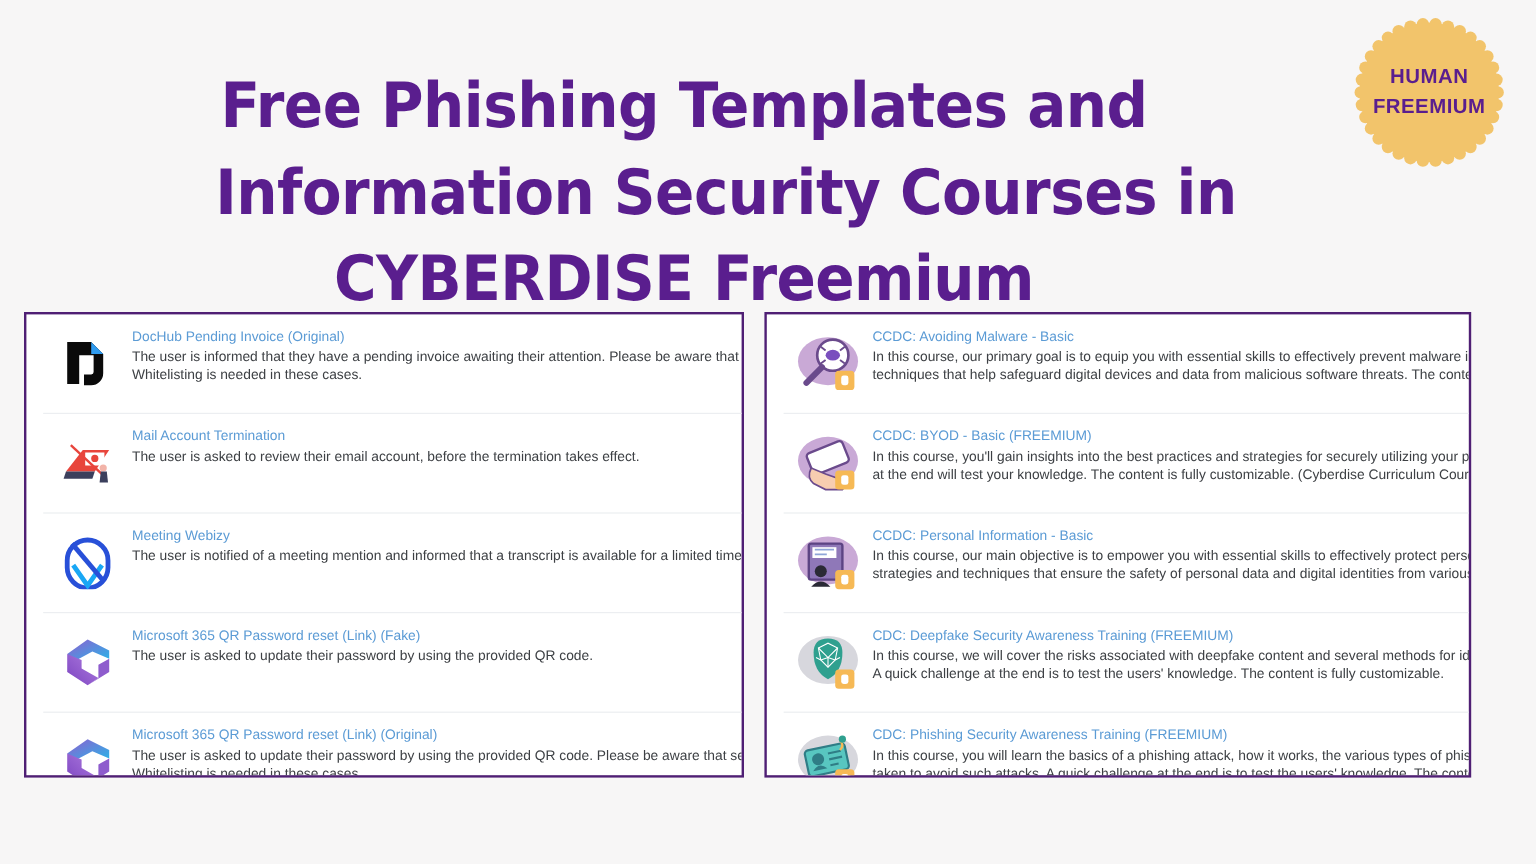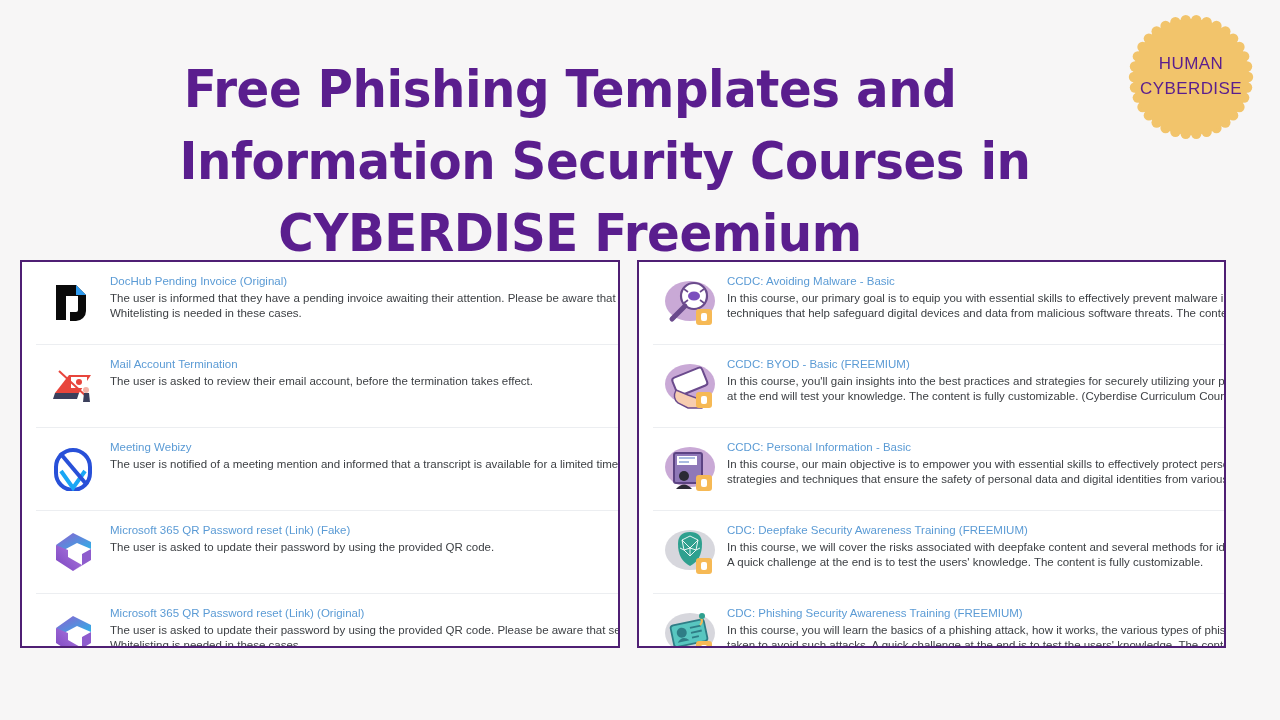--- a/index.html
+++ b/index.html
@@ -52,21 +52,21 @@
     height: 128px;
   }
   .badge-text {
     position: absolute;
     left: 0;
     top: 38px;
     width: 128px;
     text-align: center;
     color: #5a1e8e;
     font-family: "Liberation Sans", sans-serif;
-    font-weight: normal;
+    font-weight: bold;
     font-size: 17px;
     line-height: 25px;
     letter-spacing: 0.4px;
   }
 
   
   .panel {
     position: absolute;
     top: 260px;
     height: 388px;
@@ -176,21 +176,21 @@
         <circle cx="98.35" cy="18.51" r="5.2" fill="#f2c46b"></circle>
         <circle cx="106.12" cy="25.60" r="5.2" fill="#f2c46b"></circle>
         <circle cx="112.46" cy="33.99" r="5.2" fill="#f2c46b"></circle>
         <circle cx="117.15" cy="43.41" r="5.2" fill="#f2c46b"></circle>
         <circle cx="120.03" cy="53.53" r="5.2" fill="#f2c46b"></circle>
       </g>
     <circle cx="64" cy="64" r="58" fill="#f2c46b"></circle>
   </svg>
   <div class="badge-text">
     <div>HUMAN</div>
-    <div>CYBERDISE</div>
+    <div>FREEMIUM</div>
   </div>
 </div>
 
 <div class="panel" id="panel-left">
   <div class="panel-inner" id="left-rows">
       <div class="row">
         <div class="row-icon">
           <svg class="ico" width="46" height="46" viewBox="0 0 46 46">
       <path d="M6 5 h20 l10 10 v16 a10 10 0 0 1 -10 10 h-6 v-9 h6 a2 2 0 0 0 2 -2 v-14 h-12 v24 h-10 z" fill="#0a0a0a"></path>
       <path d="M26 5 l10 10 h-10 z" fill="#2e9bf0"></path>

